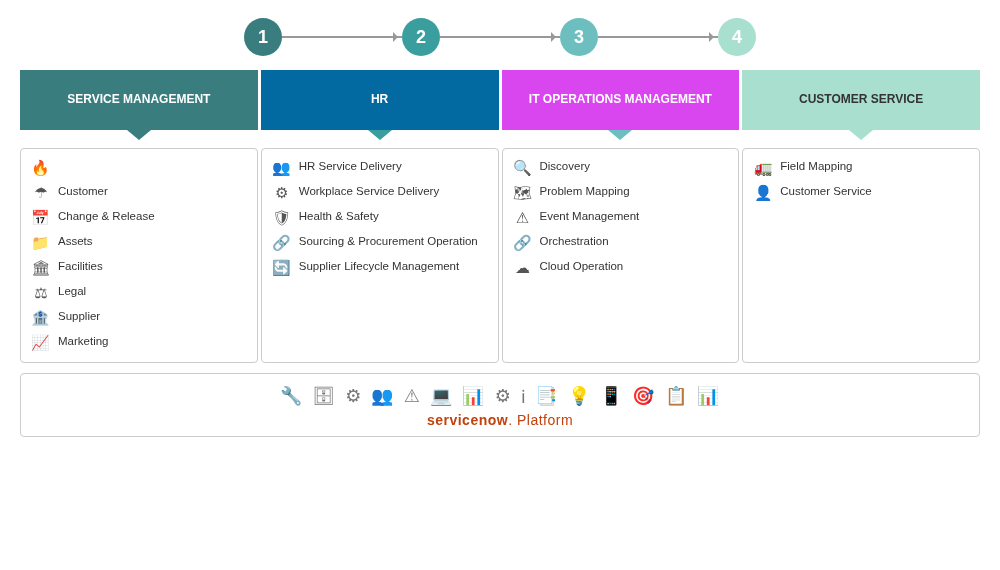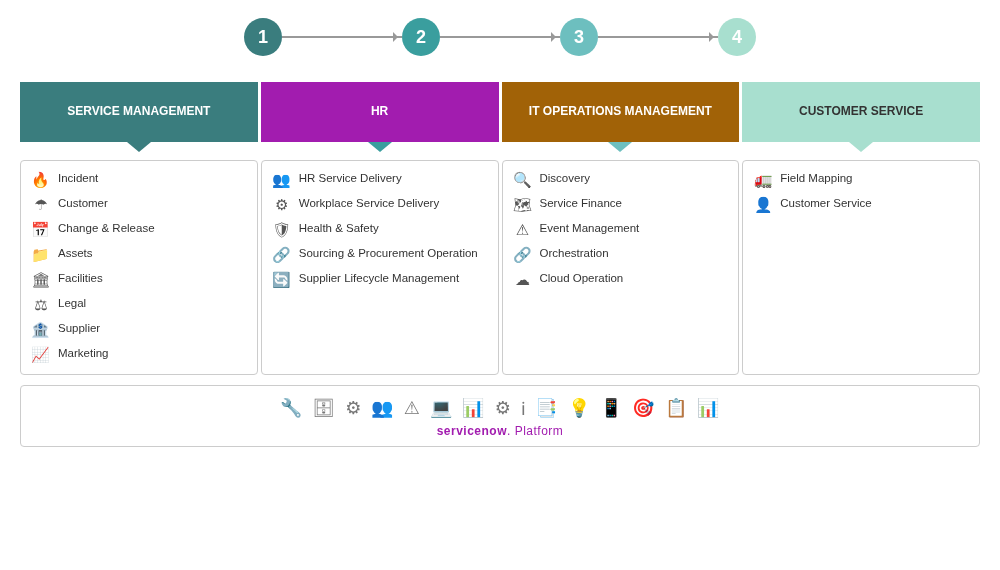--- a/index.html
+++ b/index.html
@@ -51,21 +51,20 @@
       position: absolute;
       right: -1px;
       top: -4px;
       border: 5px solid transparent;
       border-left-color: #999;
     }
     .top-section {
       display: flex;
       gap: 3px;
       width: 100%;
-      margin-top: 12px;
     }
     .col {
       flex: 1;
       display: flex;
       flex-direction: column;
     }
     .col-header {
       padding: 10px 8px;
       text-align: center;
       font-weight: bold;
@@ -82,23 +81,23 @@
       content: '';
       position: absolute;
       bottom: -10px;
       left: 50%;
       transform: translateX(-50%);
       border-width: 10px 12px 0 12px;
       border-style: solid;
     }
     .col-header-1 { background: #3a7d7e; }
     .col-header-1::after { border-color: #3a7d7e transparent transparent transparent; }
-    .col-header-2 { background: #a21caf; }
+    .col-header-2 { background: #0369a1; }
     .col-header-2::after { border-color: #3a9e9e transparent transparent transparent; }
-    .col-header-3 { background: #a16207; }
+    .col-header-3 { background: #d946ef; }
     .col-header-3::after { border-color: #6dbfbf transparent transparent transparent; }
     .col-header-4 { background: #a8dfcf; color: #333; }
     .col-header-4::after { border-color: #a8dfcf transparent transparent transparent; }
 
     
     .col-content {
       margin-top: 18px;
       border: 1.5px solid #ccc;
       border-radius: 4px;
       padding: 10px 10px;
@@ -141,22 +140,22 @@
     .platform-icons {
       display: flex;
       gap: 10px;
       align-items: center;
       justify-content: center;
       flex-wrap: wrap;
       font-size: 18px;
       color: #777;
     }
     .platform-label {
-      font-size: 12px;
-      color: #a21caf;
+      font-size: 14px;
+      color: #c2410c;
       letter-spacing: 0.5px;
     }
     .platform-label em {
       font-weight: bold;
       font-style: normal;
     }
   </style>
 </head>
 <body>
 
@@ -180,21 +179,20 @@
 
 <div class="top-section">
 
   <div class="col">
     <div class="col-header col-header-1">
       <span>SERVICE MANAGEMENT</span>
     </div>
     <div class="col-content">
       <div class="content-item">
         <span class="content-icon">🔥</span>
-        <span class="content-text">Incident</span>
       </div>
       <div class="content-item">
         <span class="content-icon">☂</span>
         <span class="content-text">Customer</span>
       </div>
       <div class="content-item">
         <span class="content-icon">📅</span>
         <span class="content-text">Change &amp; Release</span>
       </div>
       <div class="content-item">
@@ -252,21 +250,21 @@
     <div class="col-header col-header-3">
       <span>IT OPERATIONS MANAGEMENT</span>
     </div>
     <div class="col-content">
       <div class="content-item">
         <span class="content-icon">🔍</span>
         <span class="content-text">Discovery</span>
       </div>
       <div class="content-item">
         <span class="content-icon">🗺</span>
-        <span class="content-text">Service Finance</span>
+        <span class="content-text">Problem Mapping</span>
       </div>
       <div class="content-item">
         <span class="content-icon">⚠</span>
         <span class="content-text">Event Management</span>
       </div>
       <div class="content-item">
         <span class="content-icon">🔗</span>
         <span class="content-text">Orchestration</span>
       </div>
       <div class="content-item">

